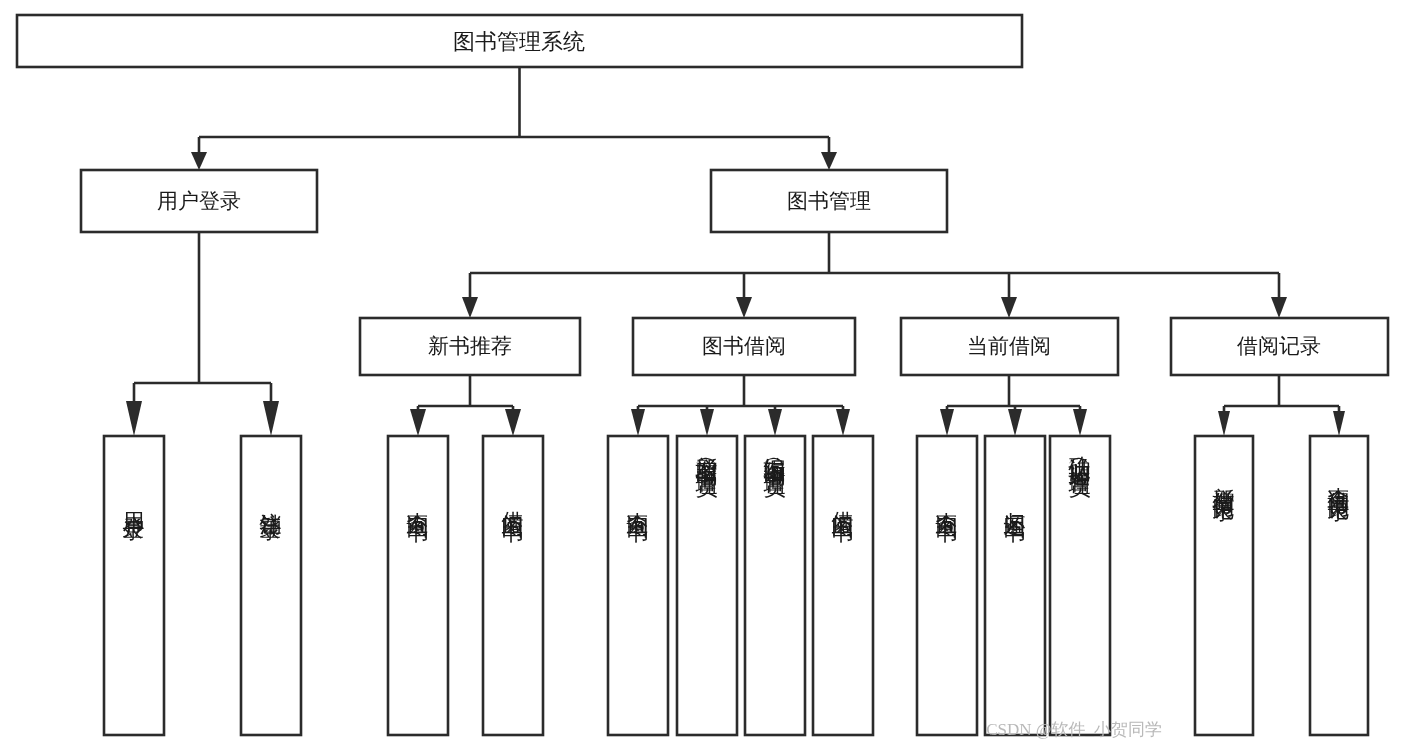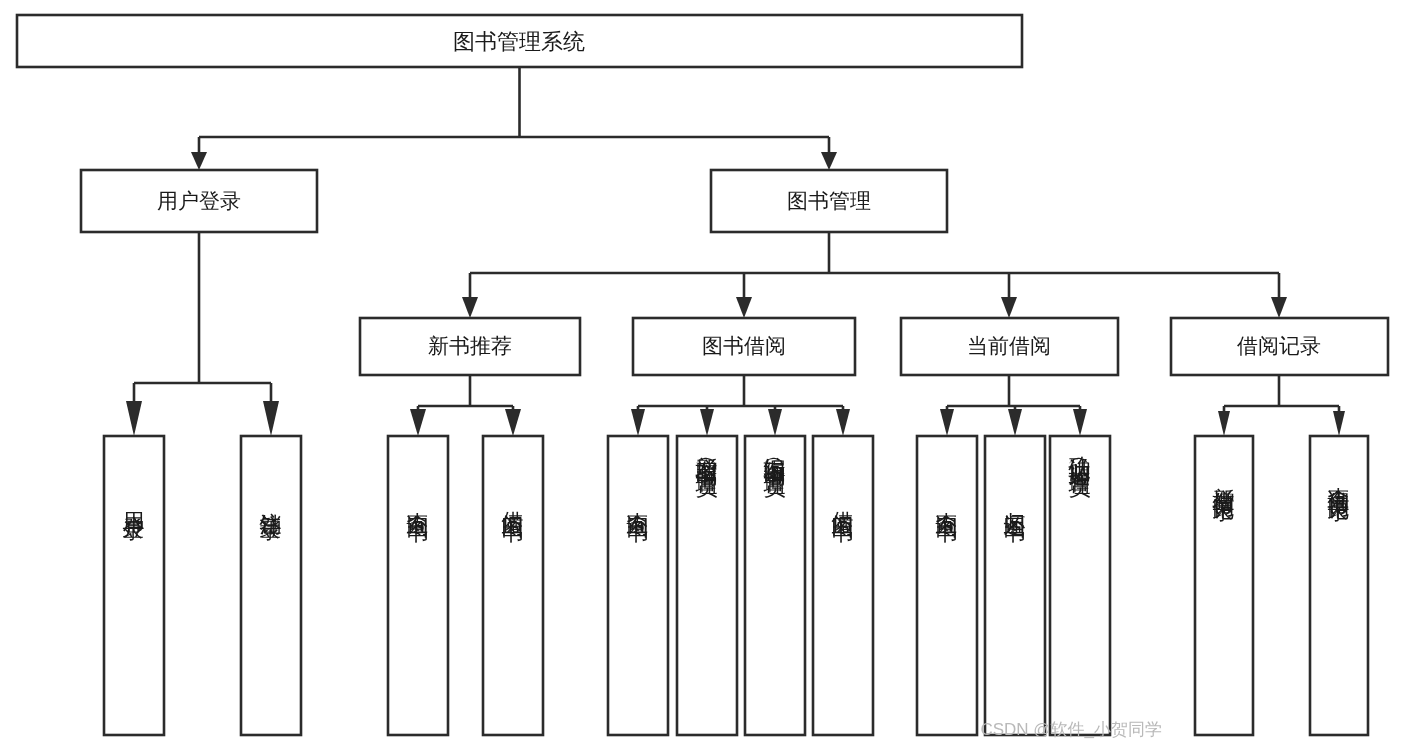--- a/index.html
+++ b/index.html
@@ -55,21 +55,21 @@
     fill: none;
   }
   .arrow-head {
     fill: #2b2b2b;
     stroke: none;
   }
   .watermark {
     position: absolute;
     right: 8px;
     bottom: 6px;
-    font-family: Liberation Sans, sans-serif;
+    font-family: Liberation Serif, serif;
     font-size: 17px;
     color: #b9b9b9;
     white-space: nowrap;
     user-select: none;
   }
 </style>
 </head>
 <body>
 
 <div id="diagram-root">

